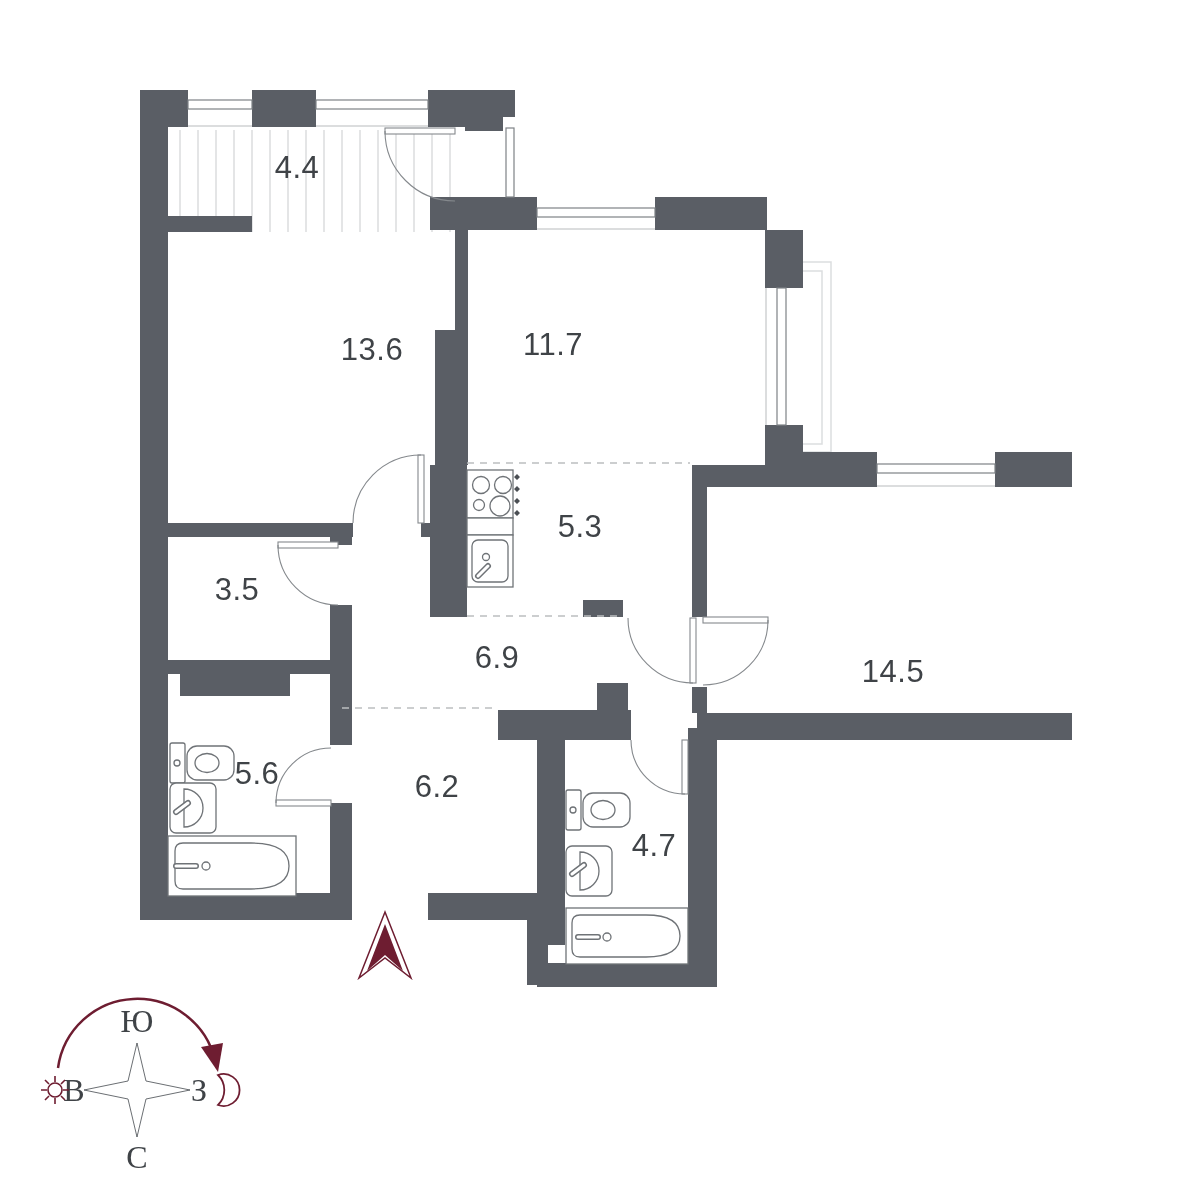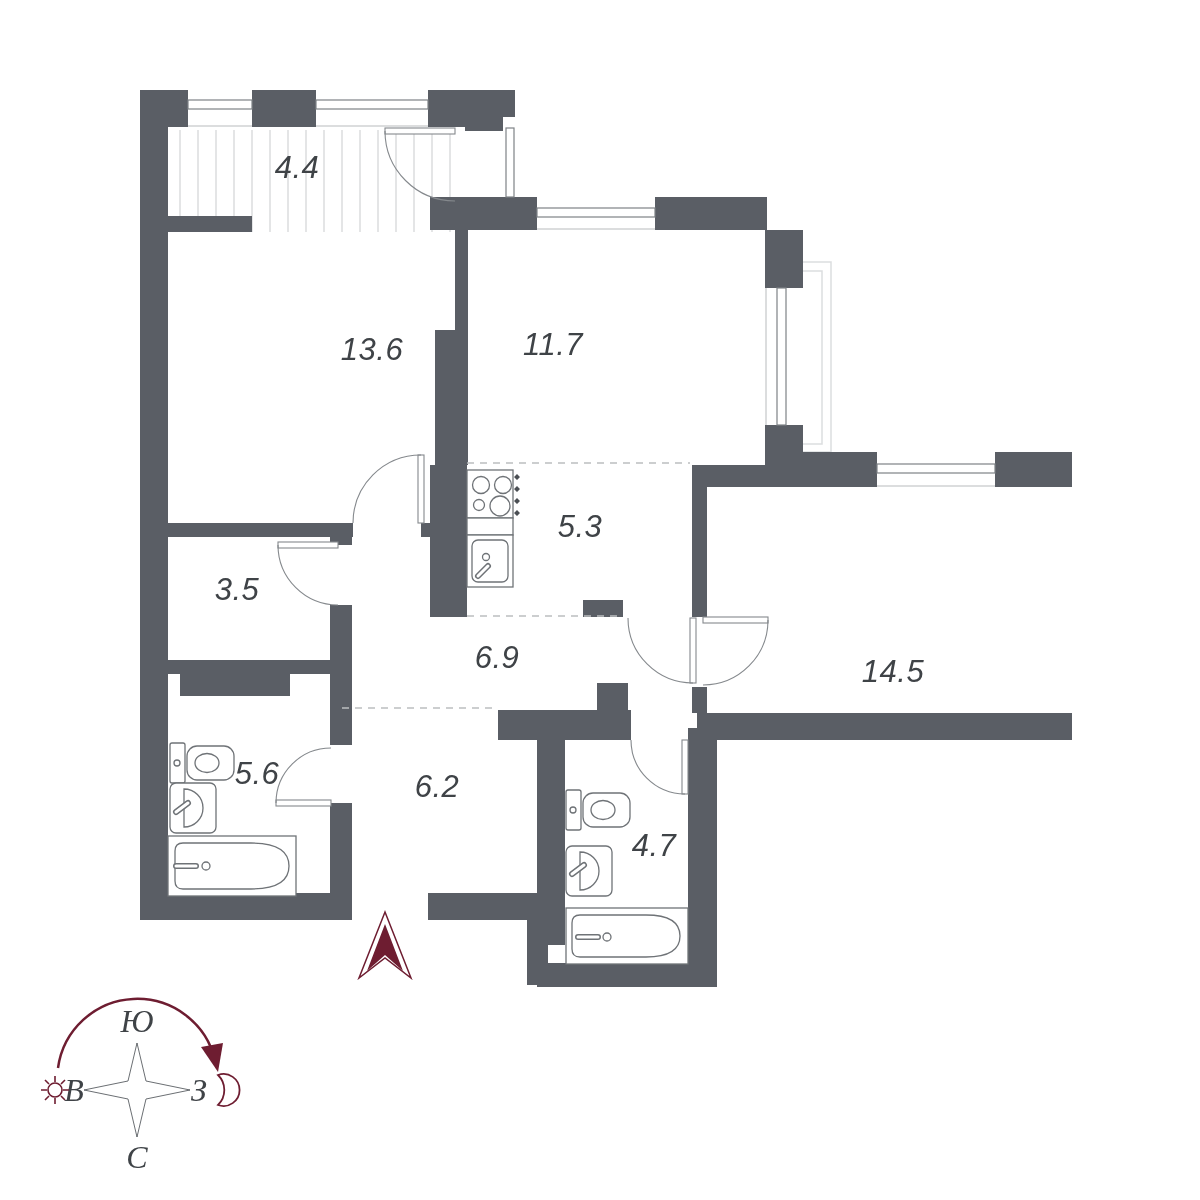--- a/index.html
+++ b/index.html
@@ -1,16 +1,16 @@
 <!DOCTYPE html>
 <html><head>
 <meta charset="utf-8">
 <style>
   html,body{margin:0;padding:0;background:#ffffff;}
-  .canvas{position:relative;width:1072px;height:1200px;background:#ffffff;overflow:hidden;font-style:italic;}
+  .canvas{position:relative;width:1072px;height:1200px;background:#ffffff;overflow:hidden;}
   svg{position:absolute;left:0;top:0;}
   .wall{fill:#5a5e65;}
   .winopen{fill:#ffffff;}
   .winband{fill:#ffffff;stroke:#7e8286;stroke-width:1.2;}
   .face{stroke:#a6a9ac;stroke-width:0.8;}
   .door{fill:none;stroke:#85898d;stroke-width:1.1;}
   .leaf{fill:#ffffff;stroke:#85898d;stroke-width:1.1;}
   .dash{stroke:#bcbec0;stroke-width:1.4;stroke-dasharray:7 6;fill:none;}
   .hatch{stroke:#c9cbcd;stroke-width:1;fill:none;}
   .balc{stroke:#dcdee0;stroke-width:1.5;fill:none;}

